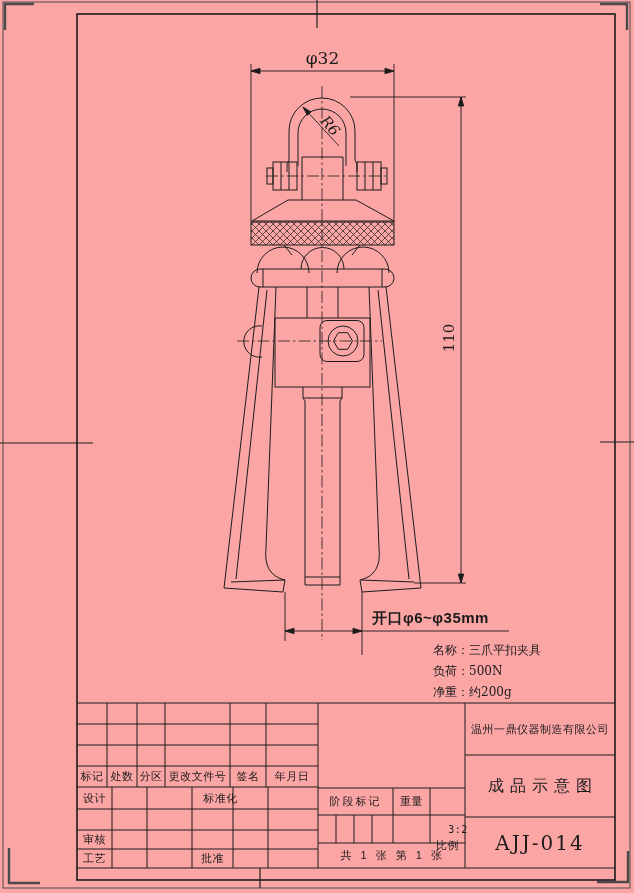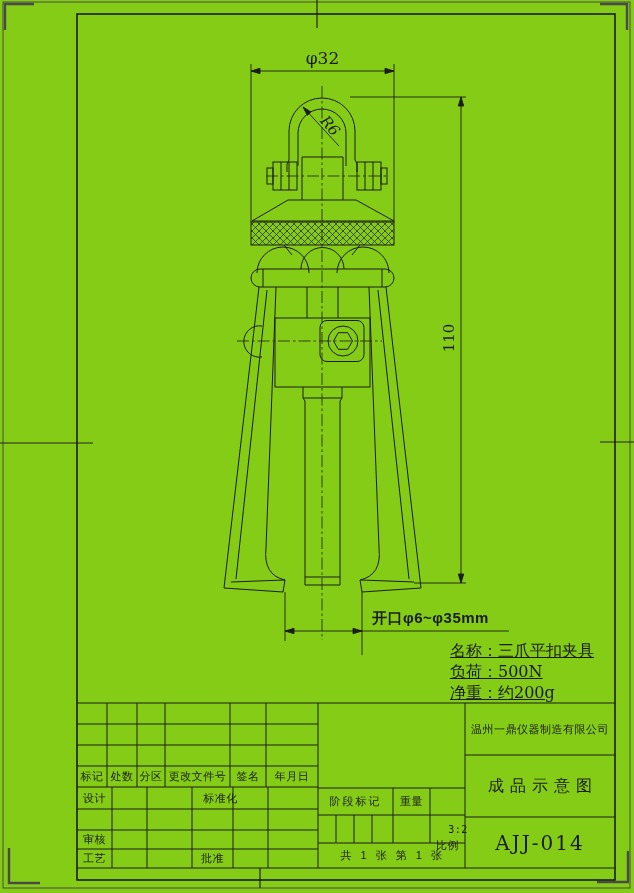--- a/index.html
+++ b/index.html
@@ -3,21 +3,21 @@
 <meta charset="utf-8">
 <style>
   html,body{margin:0;padding:0;}
   body{
     width:634px;height:893px;
     background:#e9e9e9;
     font-family:"Liberation Sans",sans-serif;
   }
   #sheet{
     position:relative;width:634px;height:893px;
-    background:#84cc16;overflow:hidden;
+    background:#fca5a5;overflow:hidden;
     color:#1b1b1b;
   }
   #linework{position:absolute;left:0;top:0;}
   .lbl{position:absolute;white-space:nowrap;color:#1b1b1b;}
   .cell{
     position:absolute;display:flex;align-items:center;justify-content:center;
     font-size:11px;letter-spacing:0.5px;
     font-family:"Liberation Sans",sans-serif;
   }
   .dim{
@@ -155,21 +155,21 @@
   </svg>
 
   <div class="lbl dim" style="left:251px;top:48px;width:143px;text-align:center;font-size:17px;">φ32</div>
 
   <div class="lbl dim" style="left:330px;top:112px;font-size:15px;font-style:italic;transform:rotate(49deg);transform-origin:0 0;">R6</div>
 
   <div class="lbl dim" style="left:429px;top:329px;width:40px;height:18px;text-align:center;font-size:15px;transform:rotate(-90deg);">110</div>
 
   <div class="lbl" style="left:372px;top:609px;font-size:15px;font-weight:600;letter-spacing:0.5px;">开口φ6~φ35mm</div>
 
-  <div class="lbl serif" style="left:450px;top:640px;font-size:16px;line-height:21px;text-decoration:underline;">
+  <div class="lbl serif" style="left:433px;top:640px;font-size:12px;line-height:21px;">
     <div>名称：三爪平扣夹具</div>
     <div>负荷：500N</div>
     <div>净重：约200g</div>
   </div>
 
   <div class="cell" style="left:77px;top:766px;width:30px;height:21px;">标记</div>
   <div class="cell" style="left:107px;top:766px;width:30px;height:21px;font-family:Liberation Serif, serif;">处数</div>
   <div class="cell" style="left:137px;top:766px;width:28px;height:21px;">分区</div>
   <div class="cell" style="left:165px;top:766px;width:65px;height:21px;text-align:center;">更改文件号</div>
   <div class="cell" style="left:230px;top:766px;width:36px;height:21px;border-radius:7px;">签名</div>

